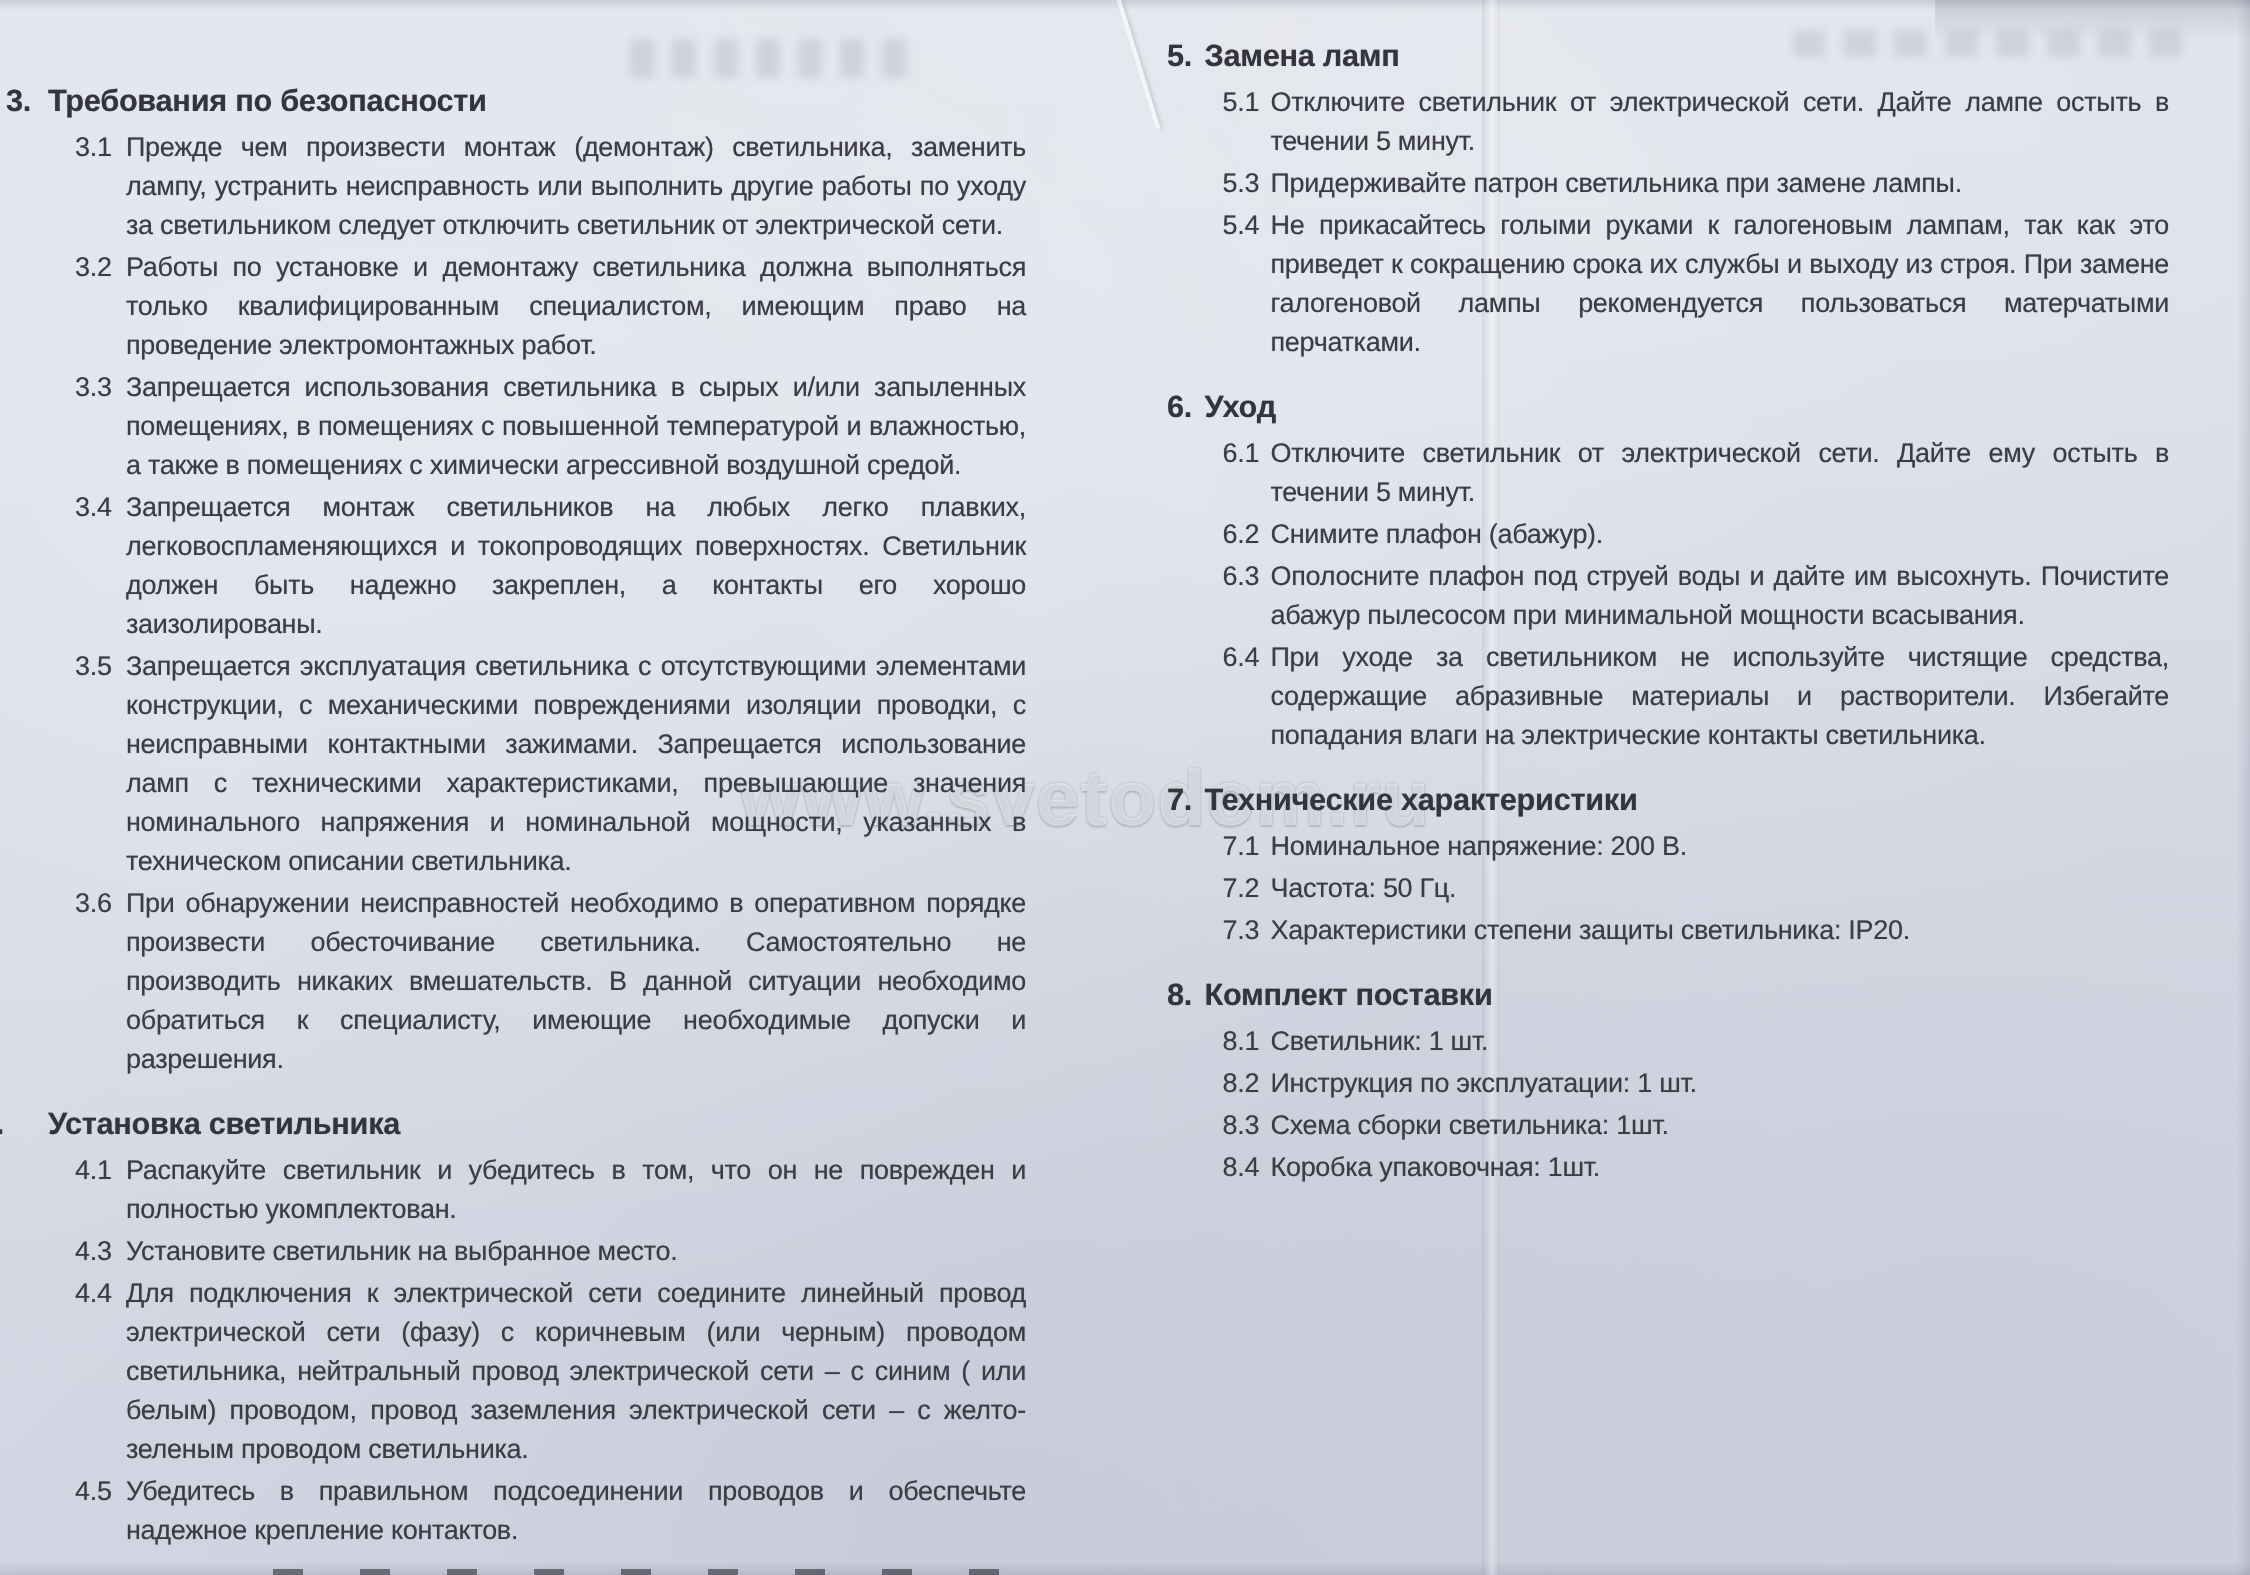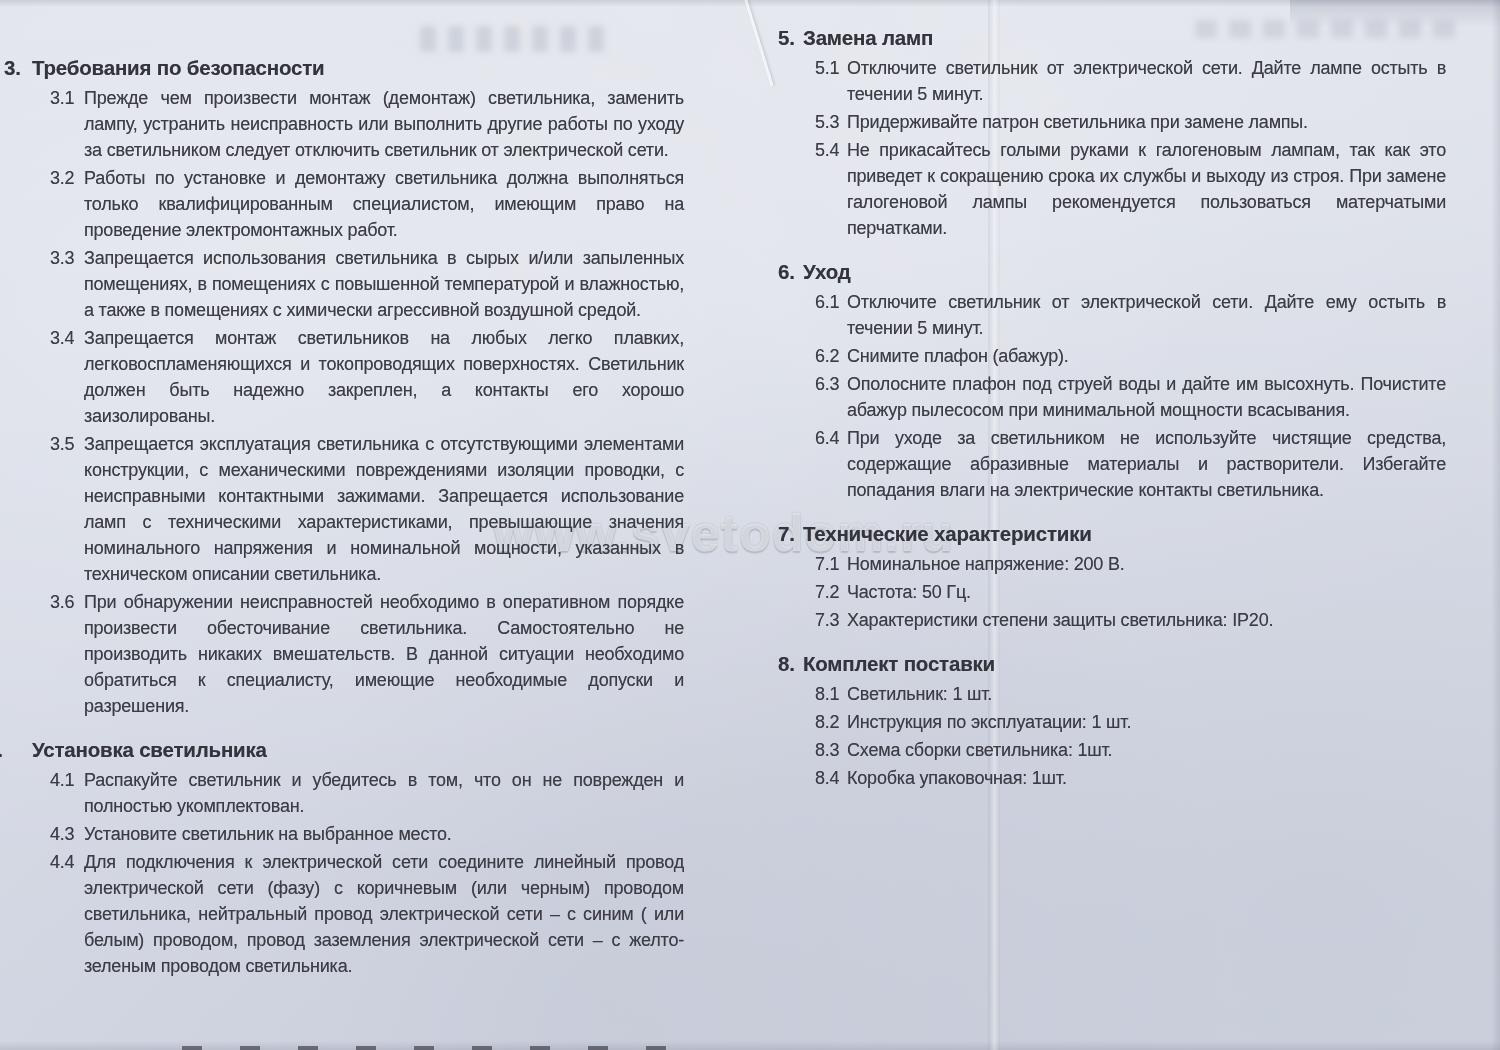--- a/index.html
+++ b/index.html
@@ -121,20 +121,24 @@
         <span class="item-text">Распакуйте светильник и убедитесь в том, что он не поврежден и полностью укомплектован.</span>
       </div>
       <div class="item">
         <span class="item-num">4.3</span>
         <span class="item-text">Установите светильник на выбранное место.</span>
       </div>
       <div class="item">
         <span class="item-num">4.4</span>
         <span class="item-text">Для подключения к электрической сети соедините линейный провод электрической сети (фазу) с коричневым (или черным) проводом светильника, нейтральный провод электрической сети – с синим ( или белым) проводом, провод заземления электрической сети – с желто-зеленым проводом светильника.</span>
       </div>
+      <div class="item">
+        <span class="item-num">4.5</span>
+        <span class="item-text">Убедитесь в правильном подсоединении проводов и обеспечьте надежное крепление контактов.</span>
+      </div>
     </div>
   </div>
 <div id="col-right" class="col">
     <div class="section">
       <div class="section-head">
         <span class="sec-num">5.</span>
         <span class="sec-title">Замена ламп</span>
       </div>
       <div class="item">
         <span class="item-num">5.1</span>

